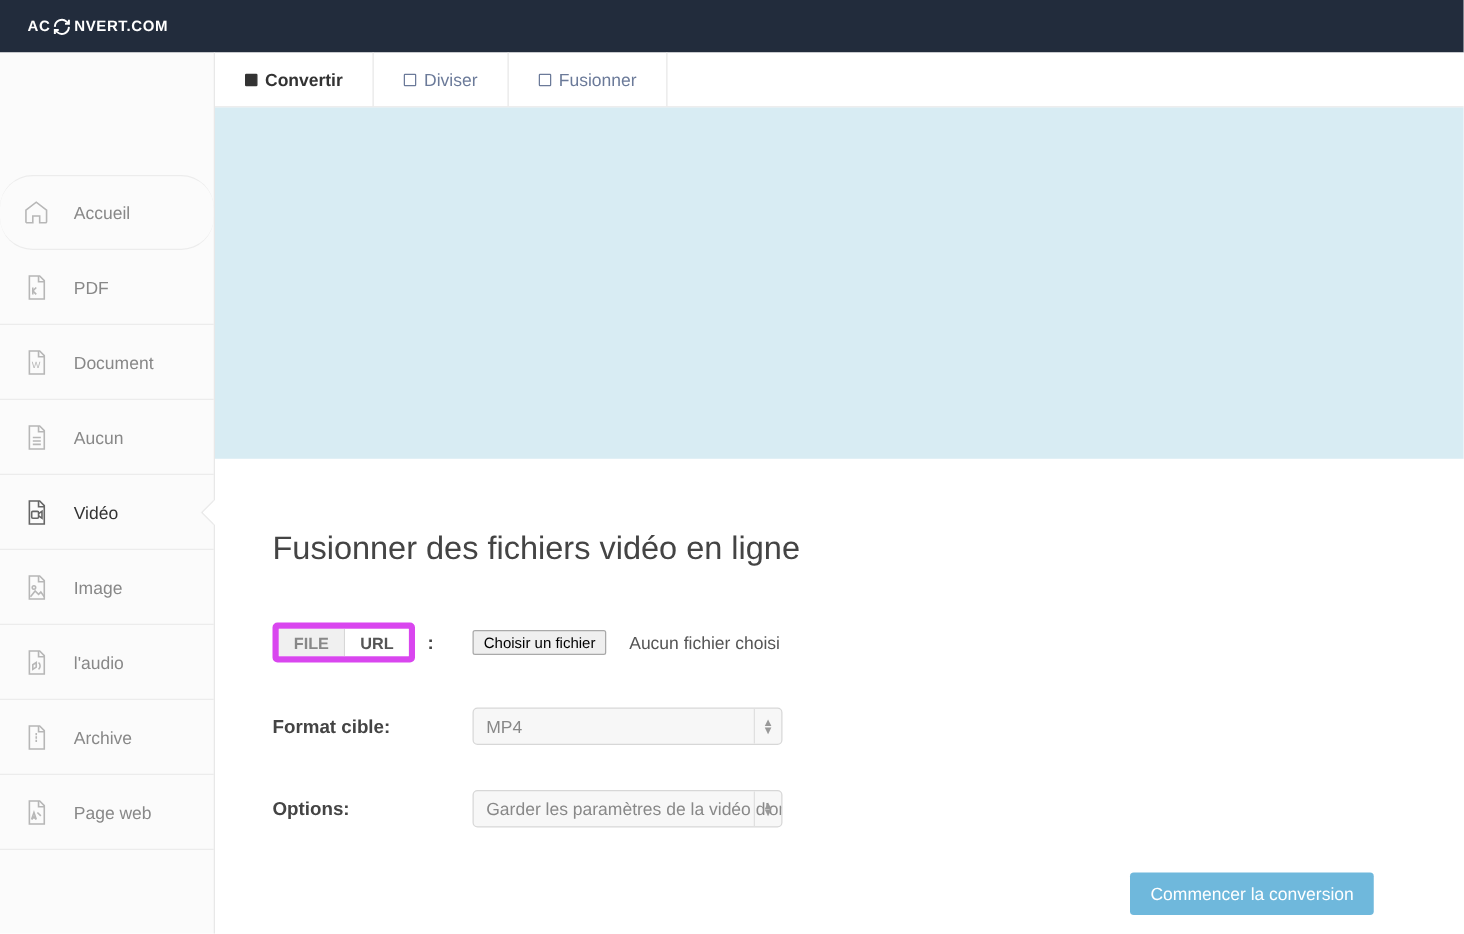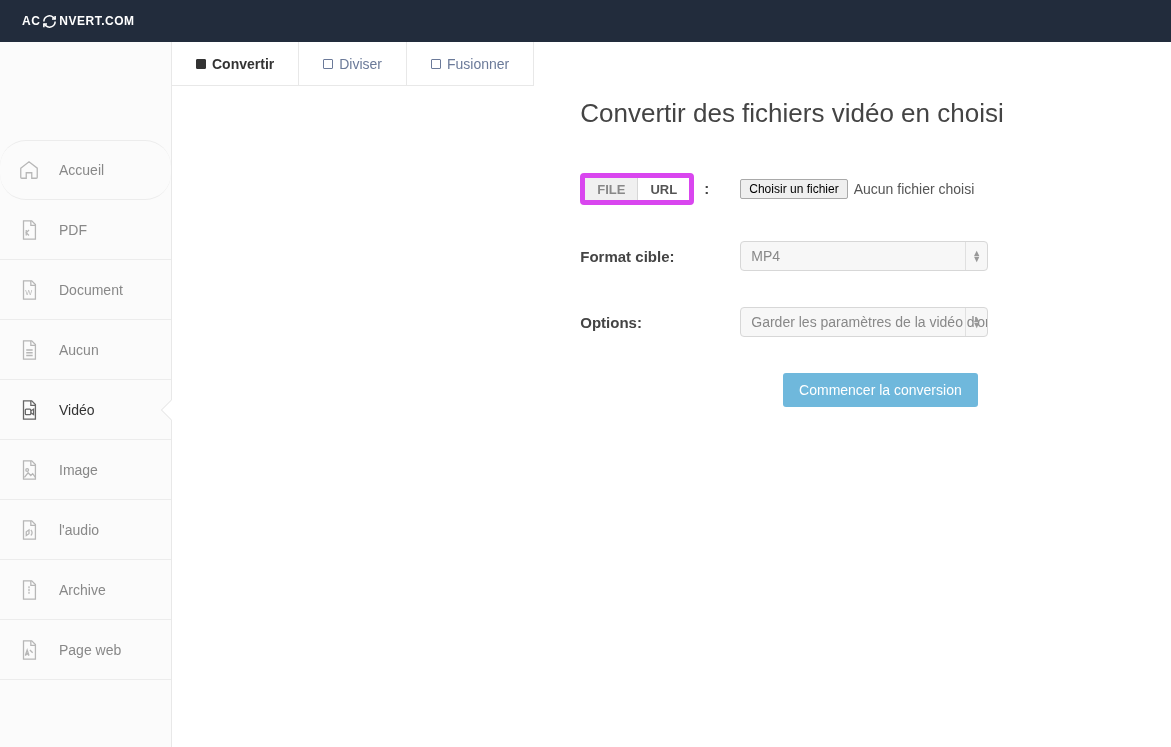--- a/index.html
+++ b/index.html
@@ -13,37 +13,37 @@
   .side-item:first-child { border-top: 1px solid #ececec; border-radius: 26px; }
   .side-item .icon { width: 30px; display: flex; justify-content: center; margin-right: 15px; color: #b7b7b7; }
   .side-item.active { color: #333; }
   .side-item.active .icon { color: #666; }
   .side-item.active::after {
     content: ""; position: absolute; right: -1px; top: 50%; transform: translateY(-50%);
     width: 0; height: 0; border-top: 10px solid transparent; border-bottom: 10px solid transparent;
     border-right: 10px solid #fff;
     filter: drop-shadow(-1px 0 0 #e0e0e0);
   }
-  .main { flex: 1; display: flex; flex-direction: row; }
+  .main { flex: 1; display: flex; flex-direction: column; }
   .tabs { display: flex; border-bottom: 1px solid #e8e8e8; height: 44px; background: #fff; }
   .tab { display: flex; align-items: center; justify-content: center; padding: 0 24px; border-right: 1px solid #e8e8e8; color: #6b7a99; font-size: 14px; cursor: pointer; }
   .tab .box { width: 10px; height: 10px; border: 1px solid #6b7a99; border-radius: 1px; margin-right: 6px; display: inline-block; }
   .tab.active { color: #333; font-weight: 700; }
   .tab.active .box { background: #333; border-color: #333; }
   .ad { background: #d8ecf3; height: 281px; }
   .content { padding: 28px 46px 0 46px; }
   .title { font-size: 26px; color: #444; font-weight: 400; margin: 28px 0 44px 0; }
   .form-row { display: flex; align-items: center; margin-bottom: 36px; }
   .label { width: 160px; font-size: 15px; color: #444; font-weight: 600; }
   .source-tabs { display: inline-flex; border: 5px solid #d946ef; border-radius: 4px; overflow: hidden; height: 32px; }
   .src-tab { padding: 0 12px; font-size: 13px; font-weight: 700; color: #555; background: #fff; display: flex; align-items: center; cursor: pointer; }
   .src-tab.active { background: #f0f0f0; color: #888; }
   .src-tab + .src-tab { border-left: 1px solid #d7d7d7; }
   .colon { margin-left: 6px; font-weight: 700; }
-  .file-pick { display: flex; align-items: center; }
+  .file-pick { display: flex; align-items: center; gap: 12px; }
   .file-btn { border: 1px solid #a9a9a9; background: #efefef; font-size: 12px; padding: 2px 8px; border-radius: 2px; cursor: pointer; }
   .file-status { margin-left: 6px; font-size: 14px; color: #555; }
   .select { position: relative; width: 248px; height: 30px; border: 1px solid #d7d7d7; border-radius: 4px; background: #f7f7f7; display: flex; align-items: center; padding: 0 32px 0 10px; color: #888; font-size: 14px; cursor: pointer; overflow: hidden; white-space: nowrap; }
   .select .arrows { position: absolute; right: 6px; top: 50%; transform: translateY(-50%); display: flex; flex-direction: column; line-height: 6px; font-size: 9px; color: #999; border-left: 1px solid #e0e0e0; padding-left: 6px; height: 100%; justify-content: center; }
   .submit-row { display: flex; justify-content: flex-end; padding-right: 26px; margin-top: 34px; }
   .submit { background: #6fb8dc; color: #fff; border: none; border-radius: 3px; font-size: 14px; padding: 9px 16px; cursor: pointer; }
   svg { display: block; }
 </style>
 </head>
 <body>
@@ -171,21 +171,21 @@
           <span>Diviser</span>
         </div>
         <div class="tab">
           <span class="box"></span>
           <span>Fusionner</span>
         </div>
       </div>
     <div class="ad"></div>
 
     <div class="content">
-      <h1 class="title">Convertir des fichiers vidéo en choisi</h1>
+      <h1 class="title">Fusionner des fichiers vidéo en ligne</h1>
 
       <div class="form-row">
         <div class="label">
           <span class="source-tabs">
             <span class="src-tab active">FILE</span>
             <span class="src-tab">URL</span>
           </span>
           <span class="colon">:</span>
         </div>
         <div class="file-pick">

